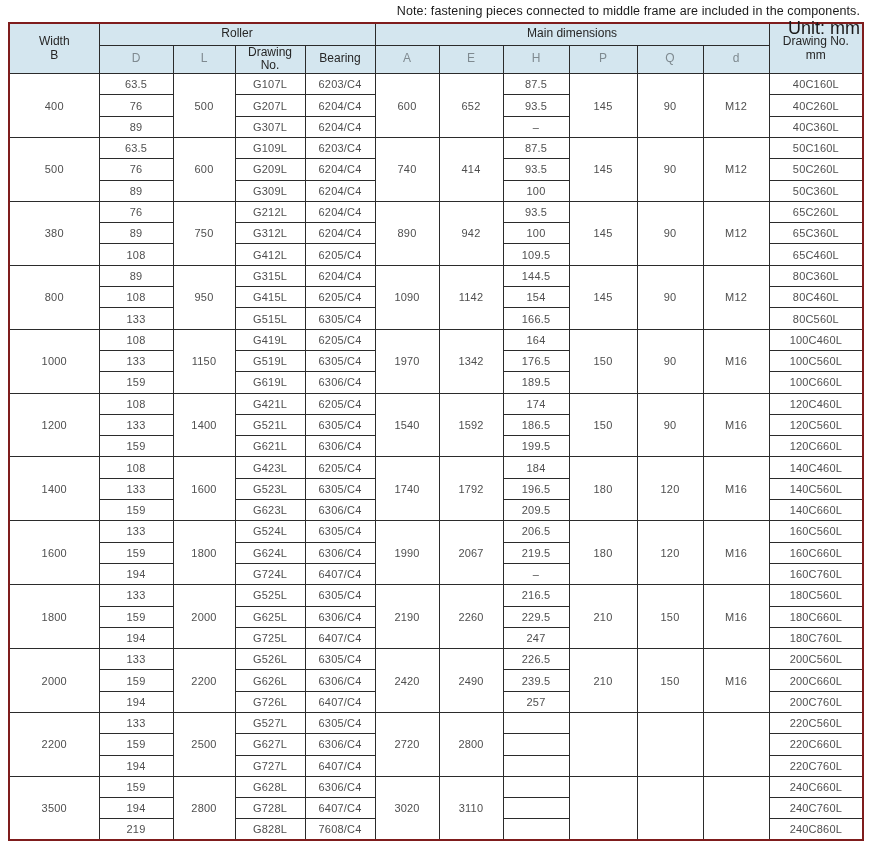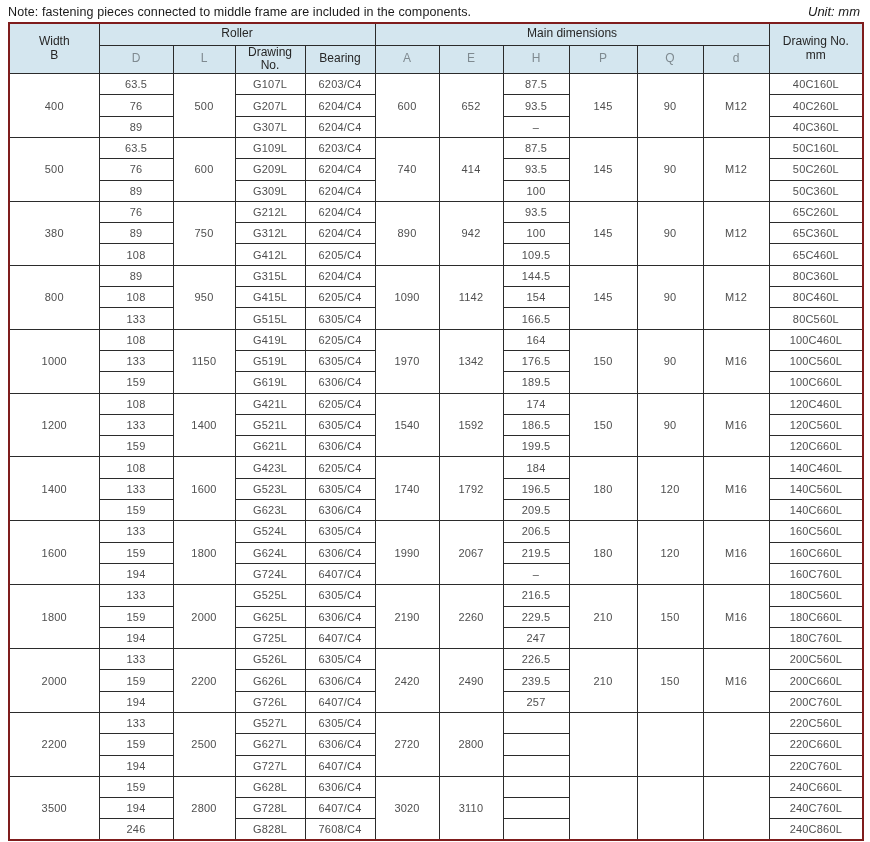--- a/index.html
+++ b/index.html
@@ -10,30 +10,30 @@
     background: #ffffff;
     overflow: hidden;
     font-family: "Liberation Sans", sans-serif;
   }
   .topbar {
     display: flex;
     justify-content: space-between;
     align-items: flex-end;
     padding: 4px 10px 3px 8px;
     height: 15px;
+    flex-direction: column;
   }
   .note-text {
     font-size: 12.5px;
     color: #1a1a1a;
     letter-spacing: 0.1px;
   }
   .unit-text {
-    font-size: 13px;
+    font-size: 18px;
     color: #1a1a1a;
-    font-style: italic;
   }
   table.spec {
     border-collapse: collapse;
     table-layout: fixed;
     margin-left: 8px;
     width: 854px;
     border: 2px solid #7f1d1d;
   }
   table.spec th, table.spec td {
     border: 1px solid #2b2b2b;
@@ -428,20 +428,20 @@
         <td>240C660L</td>
       </tr>
       <tr>
         <td>194</td>
         <td>G728L</td>
         <td>6407/C4</td>
         <td></td>
         <td>240C760L</td>
       </tr>
       <tr>
-        <td>246</td>
+        <td>219</td>
         <td>G828L</td>
         <td>7608/C4</td>
         <td></td>
         <td>240C860L</td>
       </tr>
     </tbody>
 </table>
 
 </body></html>

